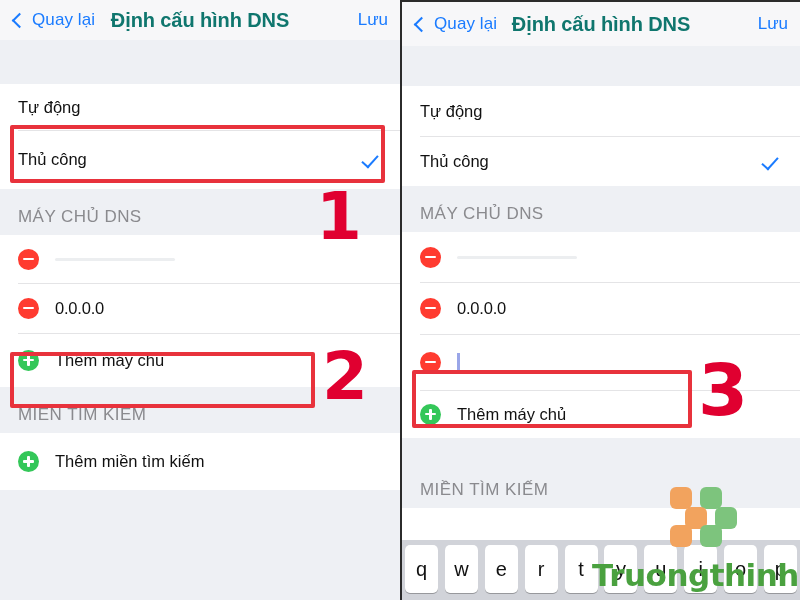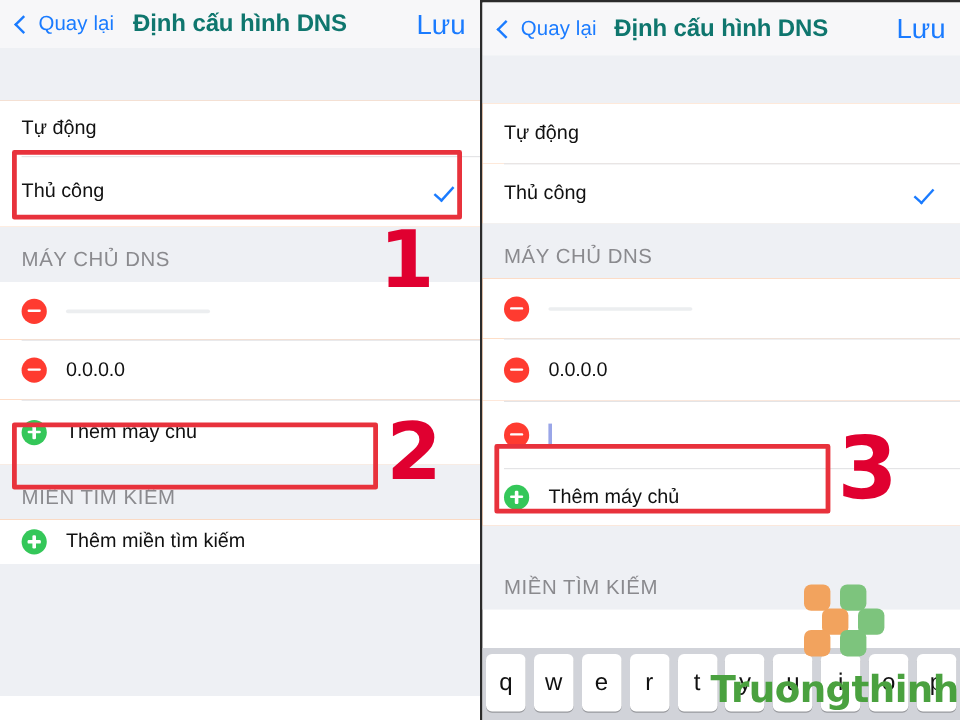--- a/index.html
+++ b/index.html
@@ -21,25 +21,25 @@
            align-items:center; padding:0 12px; }
   .panel-right .navbar{ height:44px; background:#f7f7f9; }
   .nav-back{ display:flex; align-items:center; color:#1a7bff; font-size:17px;
              letter-spacing:.1px; cursor:pointer; flex:0 0 auto; }
   .chev{ display:inline-block; width:11px; height:11px;
          border-left:2.4px solid #1a7bff; border-bottom:2.4px solid #1a7bff;
          transform:rotate(45deg); margin-right:7px; margin-left:2px; }
   .nav-title{ position:absolute; left:0; right:0; text-align:center;
               font-size:20px; font-weight:bold; color:#0f766e;
               letter-spacing:-.1px; pointer-events:none; }
-  .nav-save{ margin-left:auto; color:#1a7bff; font-size:23px; cursor:pointer; z-index:2; }
+  .nav-save{ margin-left:auto; color:#1a7bff; font-size:17px; cursor:pointer; z-index:2; }
 
   
   .gap{ background:#eef0f4; }
-  .group{ background:#f97316; }
+  .group{ background:#737373; }
   .row{ position:relative; display:flex; align-items:center; background:#fff;
         padding-left:18px; }
   .row + .row::before{ content:""; position:absolute; left:18px; right:0; top:0;
         height:1px; background:#e4e4e6; }
   .row-label{ font-size:16.5px; color:#111; }
   .check{ margin-left:auto; margin-right:22px; width:16px; height:9px;
           border-left:2.6px solid #1a7bff; border-bottom:2.6px solid #1a7bff;
           transform:rotate(-48deg); }
   .section-head{ background:#eef0f4; display:flex; align-items:flex-end;
                  padding:0 0 8px 18px; }
@@ -141,21 +141,21 @@
           </span>
         <span class="row-label">Thêm máy chủ</span>
       </div>
     </div>
 
     <div class="section-head" style="height:46px">
       <span>MIỀN TÌM KIẾM</span>
     </div>
 
     <div class="group">
-      <div class="row" style="height:37px">
+      <div class="row" style="height:57px">
         <span class="badge plus">
             <span class="bar h"></span>
             <span class="bar v"></span>
           </span>
         <span class="row-label">Thêm miền tìm kiếm</span>
       </div>
     </div>
 
     <div class="gap" style="height:110px"></div>
 

